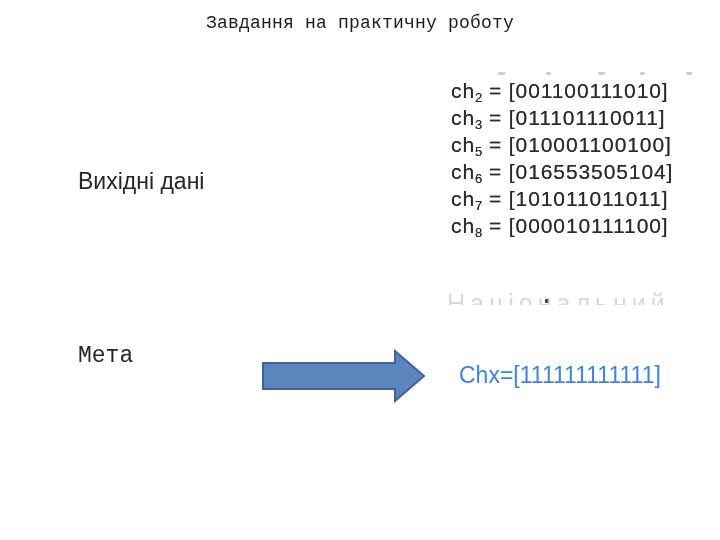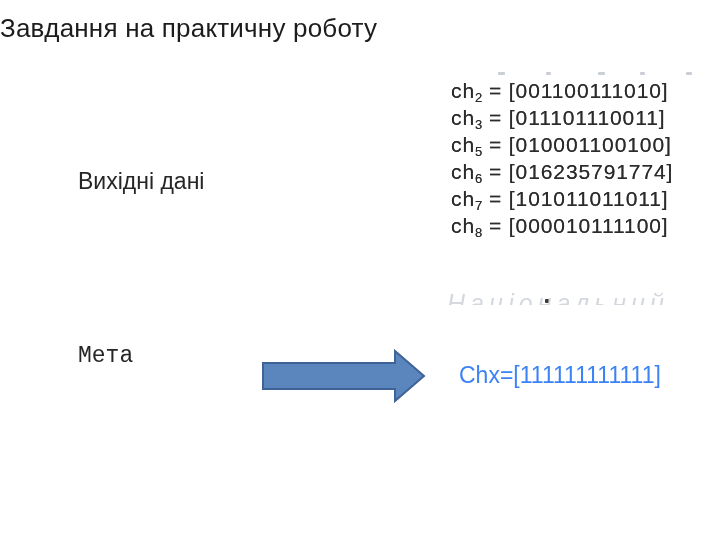--- a/index.html
+++ b/index.html
@@ -10,24 +10,25 @@
     background: #ffffff;
     overflow: hidden;
     font-family: "Liberation Sans", sans-serif;
     color: #1f1f1f;
   }
   .slide-title {
     position: absolute;
     top: 13px;
     left: 0;
     width: 100%;
-    text-align: left;
-    font-size: 26px;
+    text-align: center;
+    font-size: 18px;
     letter-spacing: 0.2px;
     color: #1c1c1c;
+    font-family: Liberation Mono, monospace;
   }
   .side-label {
     position: absolute;
     left: 78px;
     font-size: 23px;
     color: #262626;
   }
   .label-initial-data { top: 168px; }
   .label-goal { top: 343px; font-family: Liberation Mono, monospace; }
 
@@ -90,21 +91,20 @@
     top: 290px;
     width: 268px;
     height: 15px;
     overflow: hidden;
     font-size: 25px;
     line-height: 26px;
     letter-spacing: 5px;
     color: #c7ccd4;
     opacity: 0.75;
     white-space: nowrap;
-    font-style: italic;
   }
 
   .arrow-wrap {
     position: absolute;
     left: 262px;
     top: 349px;
     width: 164px;
     height: 54px;
   }
   .result-text {
@@ -132,21 +132,21 @@
       <i></i>
       <i></i>
       <i></i>
       <i></i>
   </div>
 
   <div class="equations">
       <div class="eq-row"><span>ch</span><sub>2</sub><span> = [001100111010]</span></div>
       <div class="eq-row"><span>ch</span><sub>3</sub><span> = [011101110011]</span></div>
       <div class="eq-row"><span>ch</span><sub>5</sub><span> = [010001100100]</span></div>
-      <div class="eq-row"><span>ch</span><sub>6</sub><span> = [016235791774]</span></div>
+      <div class="eq-row"><span>ch</span><sub>6</sub><span> = [016553505104]</span></div>
       <div class="eq-row"><span>ch</span><sub>7</sub><span> = [101011011011]</span></div>
       <div class="eq-row"><span>ch</span><sub>8</sub><span> = [000010111100]</span></div>
     </div>
 
   <div class="scan-artifact-dot"></div>
 
   <div class="ghost-text">Національний</div>
 
   <div class="arrow-wrap">
     <svg width="164" height="54" viewBox="0 0 164 54" xmlns="http://www.w3.org/2000/svg">

